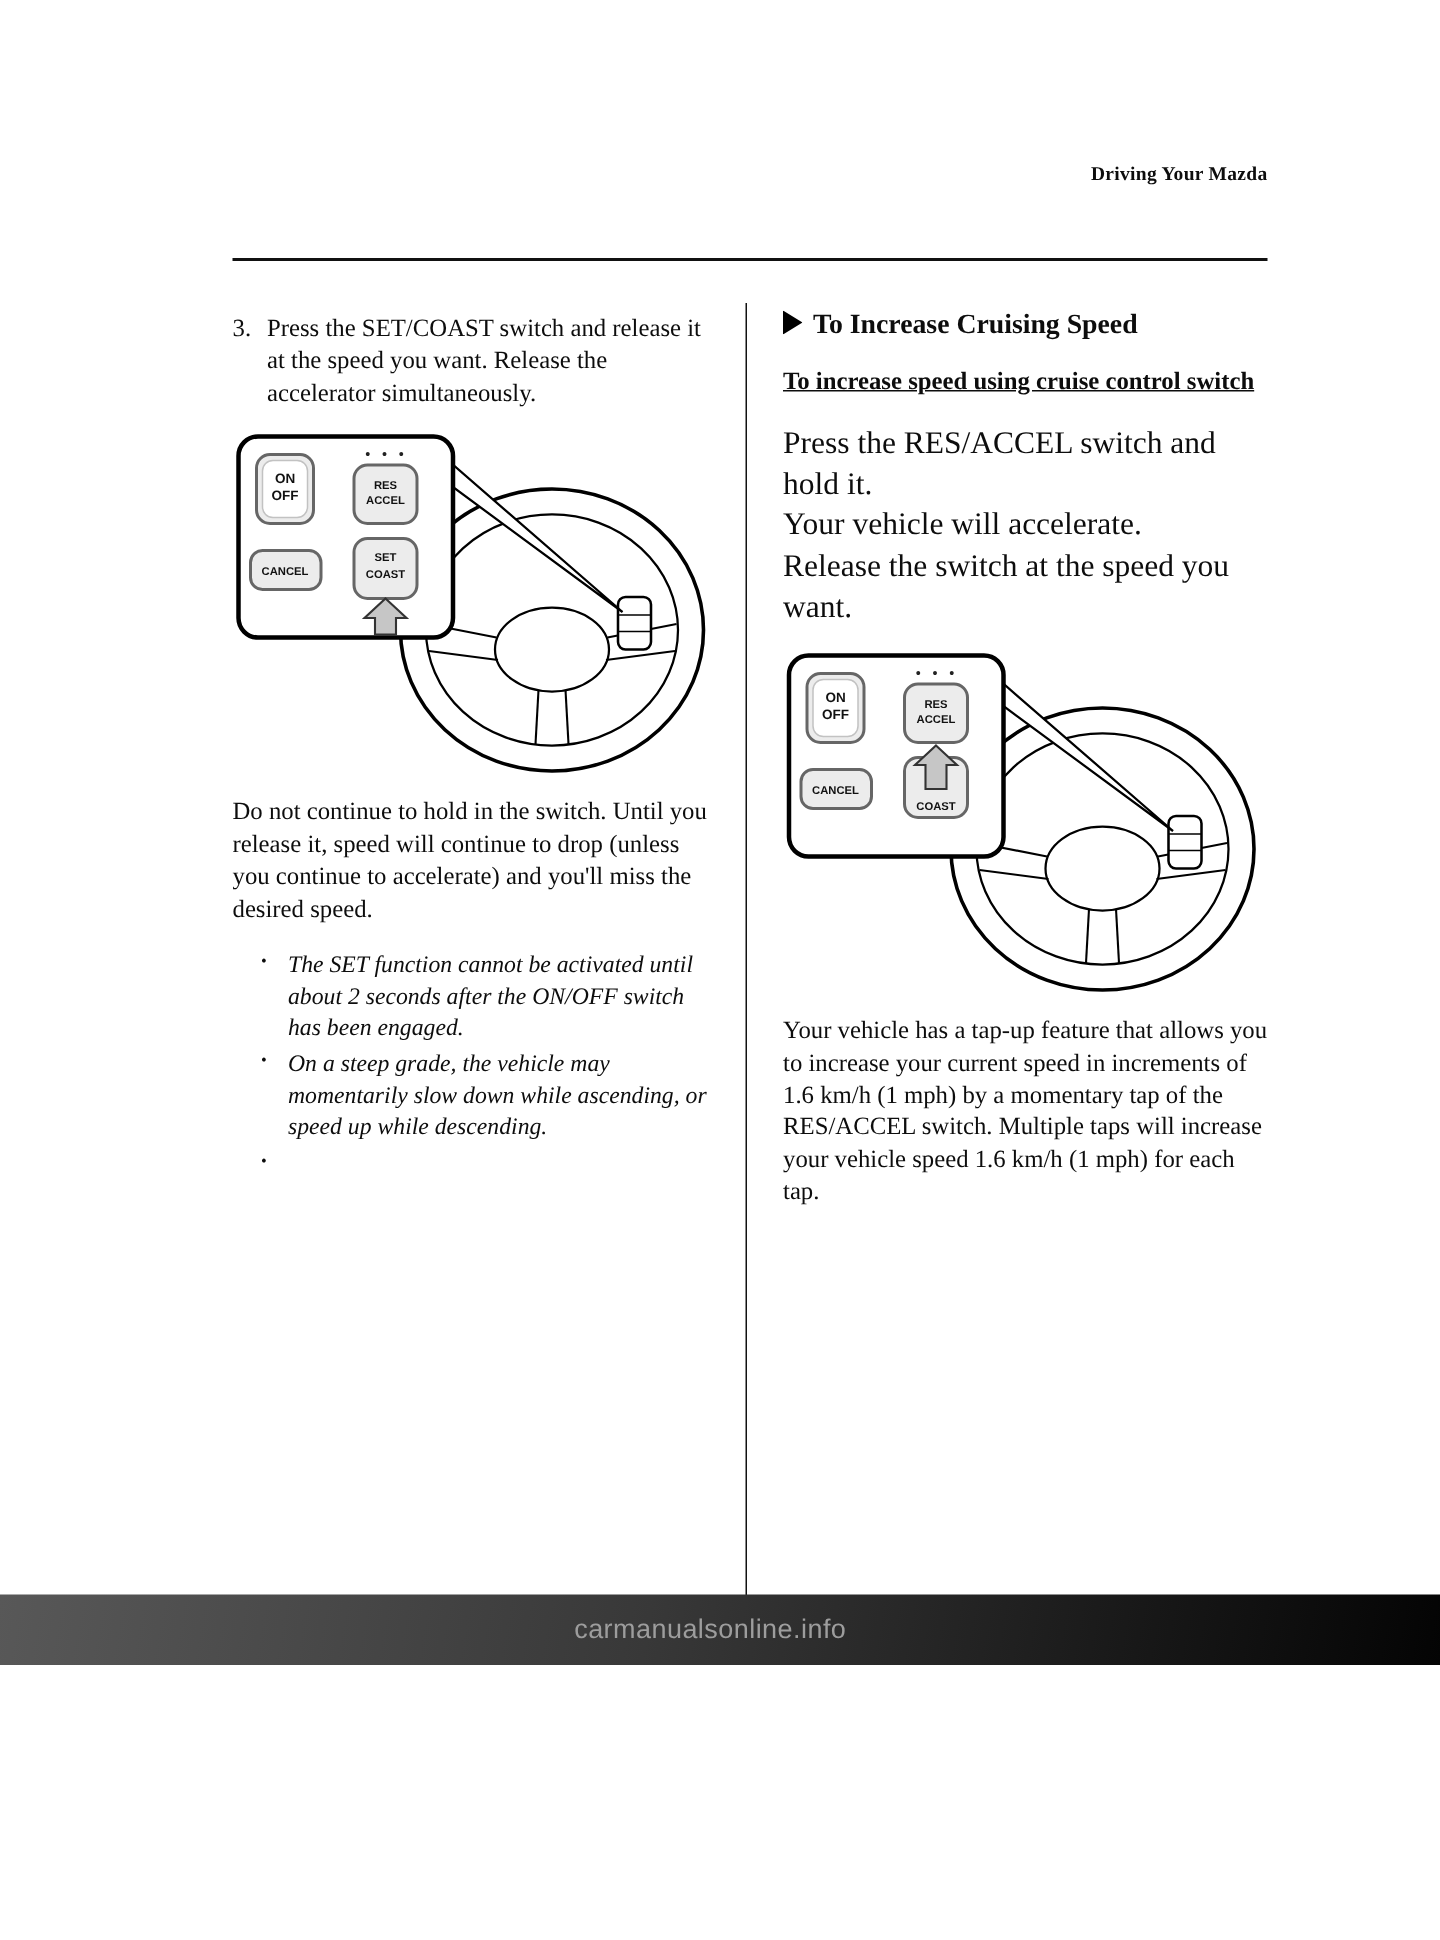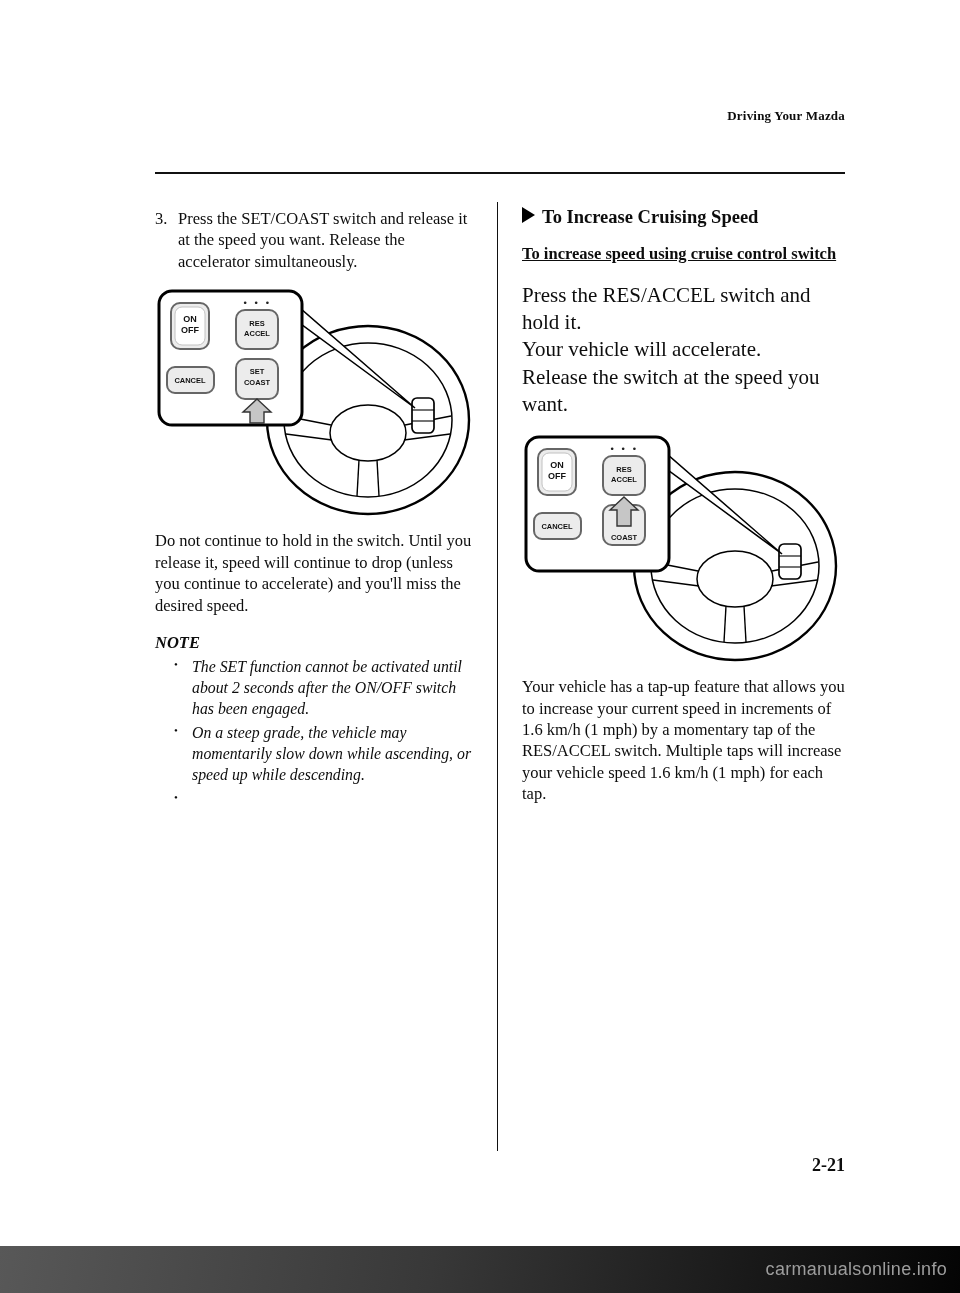--- a/index.html
+++ b/index.html
@@ -1,16 +1,16 @@
 <!DOCTYPE html>
 <html><head>
 <meta charset="utf-8">
 <style>
   html,body{margin:0;padding:0;background:#fff;}
-  .page{position:relative;width:960px;height:1293px;background:#fff;overflow:hidden;
+  .page{position:relative;width:960px;height:1110px;background:#fff;overflow:hidden;
         font-family:"Liberation Serif",serif;color:#0d0d0d;}
   .page-header{position:absolute;top:108px;right:115px;text-align:right;}
   .chapter-label{font-size:13px;font-weight:bold;letter-spacing:.2px;}
   .section-title{font-size:24px;font-weight:bold;margin-top:3px;letter-spacing:.3px;}
   .header-rule{position:absolute;left:155px;width:690px;top:172px;height:2px;background:#111;}
   .columns{position:absolute;left:155px;top:202px;width:690px;display:flex;align-items:flex-start;}
   .col-left{width:342px;padding-right:16px;box-sizing:border-box;}
   .col-divider{width:1px;height:949px;background:#111;flex:none;}
   .col-right{flex:1;padding-left:24px;box-sizing:border-box;}
   .step{display:flex;margin-top:6px;font-size:16.5px;line-height:1.3;}
@@ -26,21 +26,21 @@
              font-size:15.8px;line-height:1.34;}
   .note-bullet{position:absolute;left:19px;top:1px;font-size:11px;font-style:normal;}
   .section-heading{display:flex;margin-top:5px;font-size:18.5px;font-weight:bold;}
   .marker{width:13px;height:16px;background:#000;clip-path:polygon(0 0,100% 50%,0 100%);
           margin-right:7px;flex:none;}
   .sub-heading{margin-top:13px;font-size:16.5px;font-weight:bold;text-decoration:underline;line-height:1.32;}
   .intro{margin-top:9px;}
   .page-number{position:absolute;top:1155px;right:115px;font-size:18px;font-weight:bold;}
   .watermark-band{position:absolute;left:0;bottom:0;width:100%;height:47px;box-sizing:border-box;
                   background:linear-gradient(100deg,#585858 0%,#383838 45%,#040404 100%);
-                  display:flex;align-items:center;justify-content:flex-end;padding-right:13px;}
+                  display:flex;align-items:center;justify-content:center;padding-right:13px;}
   .watermark-text{font-family:"Liberation Sans",sans-serif;font-size:18px;color:#9d9d9d;letter-spacing:.3px;}
   
   .bl{font-family:"Liberation Sans",sans-serif;font-weight:bold;font-size:9px;text-anchor:middle;fill:#111;}
   .bls{font-family:"Liberation Sans",sans-serif;font-weight:bold;font-size:7.5px;text-anchor:middle;fill:#111;}
   .dots{font-family:"DejaVu Sans",sans-serif;font-size:9px;text-anchor:middle;fill:#222;letter-spacing:1.5px;}
 </style>
 </head>
 <body>
 
 <div class="page">
@@ -92,21 +92,20 @@
             <text x="102" y="87" class="bls">SET</text>
             <text x="102" y="98" class="bls">COAST</text>
             <path d="M102 112 L116 125 L109 125 L109 136 L95 136 L95 125 L88 125 Z" fill="#c6c6c6" stroke="#333" stroke-width="1.4"></path>
           </g>
         </svg>
       </div>
 
       <p class="body-par">Do not continue to hold in the switch. Until you release it, speed will continue to drop (unless you continue to accelerate) and you'll miss the desired speed.</p>
 
       <div>
-        <div class="note-label">NOTE</div>
         <div class="note-item">
           <span class="note-bullet">•</span>
           <span>The SET function cannot be activated until about 2 seconds after the ON/OFF switch has been engaged.</span>
         </div>
         <div class="note-item">
           <span class="note-bullet">•</span>
           <span>On a steep grade, the vehicle may momentarily slow down while ascending, or speed up while descending.</span>
         </div>
         <div class="note-item">
           <span class="note-bullet">•</span>

